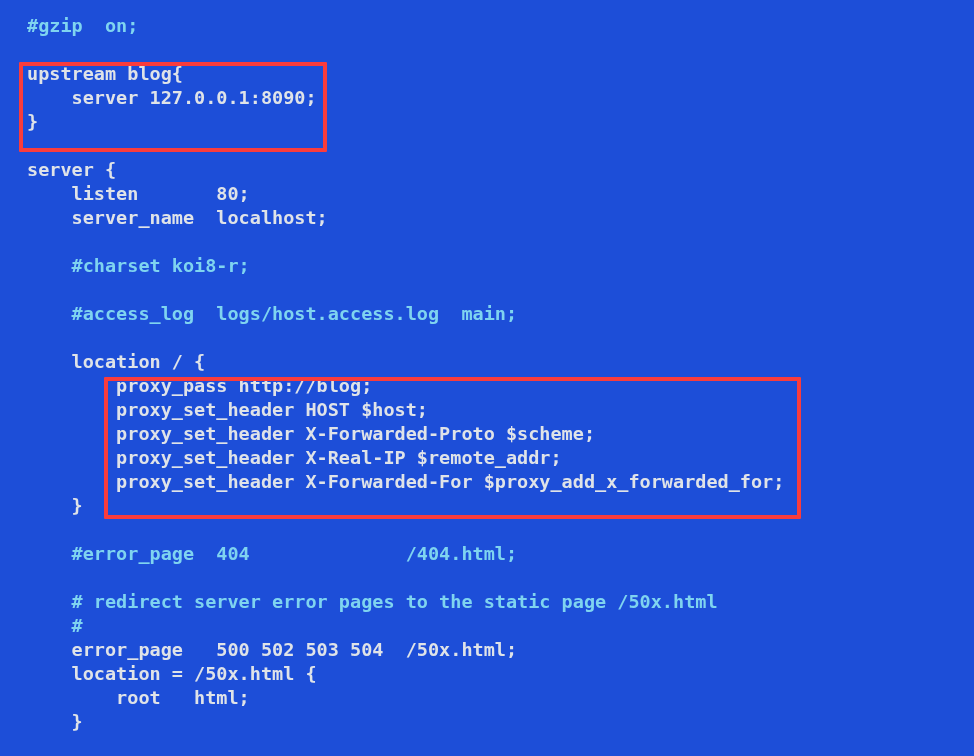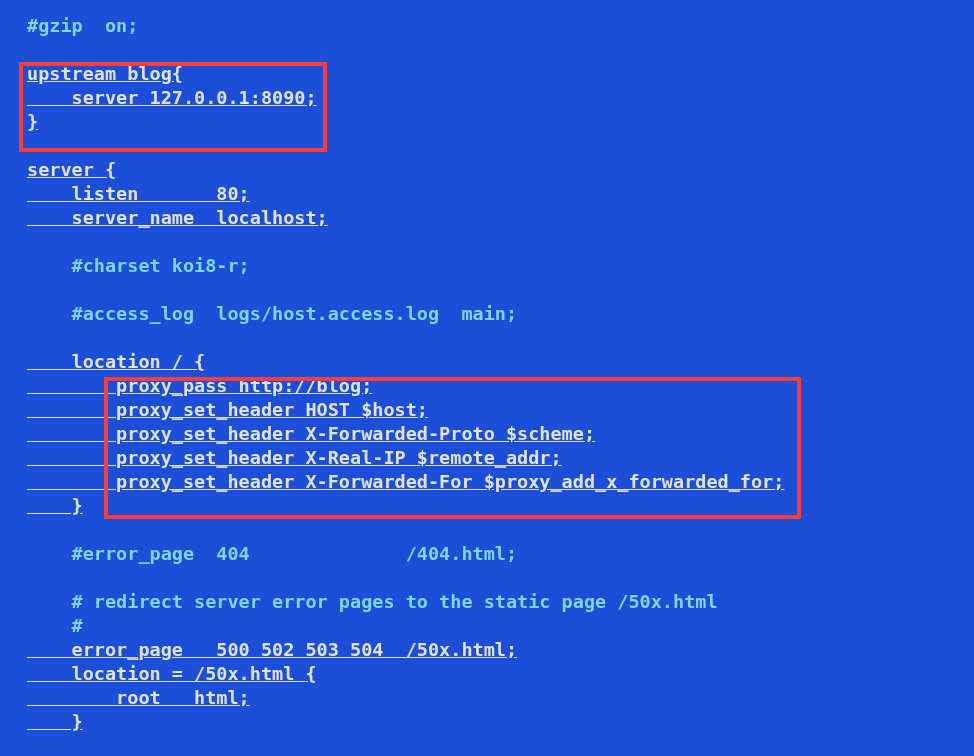--- a/index.html
+++ b/index.html
@@ -28,21 +28,21 @@
     color: #dfe3e8;
     font-weight: 700;
     -webkit-font-smoothing: antialiased;
   }
   #code .line {
     display: block;
     height: 24px;
     white-space: pre;
   }
   #code .cmt { color: #7fd4f0; }
-  #code .code { color: #dfe3e8; text-decoration: underline; }
+  #code .code { color: #dfe3e8; }
   #code .blank { color: transparent; }
 
   .hlbox {
     position: absolute;
     border: 4px solid #fa3c3c;
     border-radius: 1px;
     box-sizing: border-box;
     pointer-events: none;
     background: transparent;
   }

